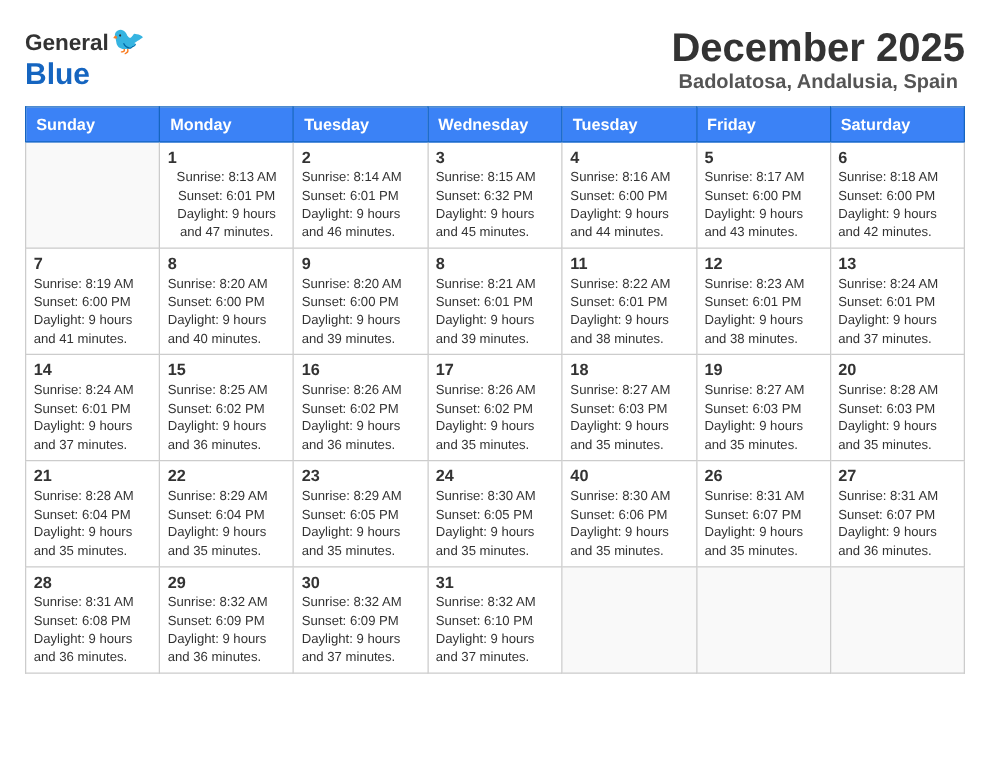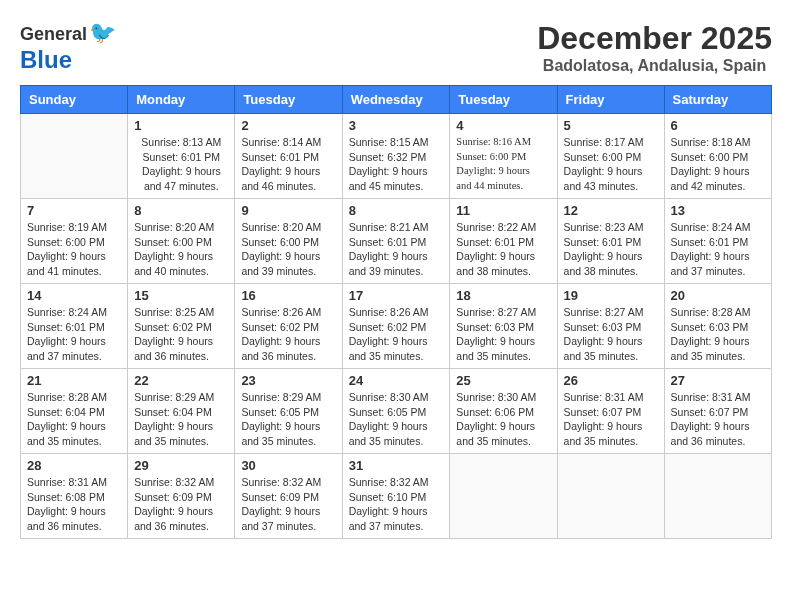--- a/index.html
+++ b/index.html
@@ -132,21 +132,21 @@
         </td>
         <td>
           <span class="day-number">3</span>
           <div class="day-info" style="white-space: pre-line;">Sunrise: 8:15 AM
 Sunset: 6:32 PM
 Daylight: 9 hours
 and 45 minutes.</div>
         </td>
         <td>
           <span class="day-number">4</span>
-          <div class="day-info" style="white-space: pre-line; font-family: Liberation Serif, serif;">Sunrise: 8:16 AM
+          <div class="day-info" style="white-space: pre-line;">Sunrise: 8:16 AM
 Sunset: 6:00 PM
 Daylight: 9 hours
 and 44 minutes.</div>
         </td>
         <td>
           <span class="day-number">5</span>
           <div class="day-info" style="white-space: pre-line;">Sunrise: 8:17 AM
 Sunset: 6:00 PM
 Daylight: 9 hours
 and 43 minutes.</div>
@@ -284,21 +284,21 @@
 and 35 minutes.</div>
         </td>
         <td>
           <span class="day-number">24</span>
           <div class="day-info" style="white-space: pre-line;">Sunrise: 8:30 AM
 Sunset: 6:05 PM
 Daylight: 9 hours
 and 35 minutes.</div>
         </td>
         <td>
-          <span class="day-number">25</span>
+          <span class="day-number">40</span>
           <div class="day-info" style="white-space: pre-line;">Sunrise: 8:30 AM
 Sunset: 6:06 PM
 Daylight: 9 hours
 and 35 minutes.</div>
         </td>
         <td>
           <span class="day-number">26</span>
           <div class="day-info" style="white-space: pre-line;">Sunrise: 8:31 AM
 Sunset: 6:07 PM
 Daylight: 9 hours

